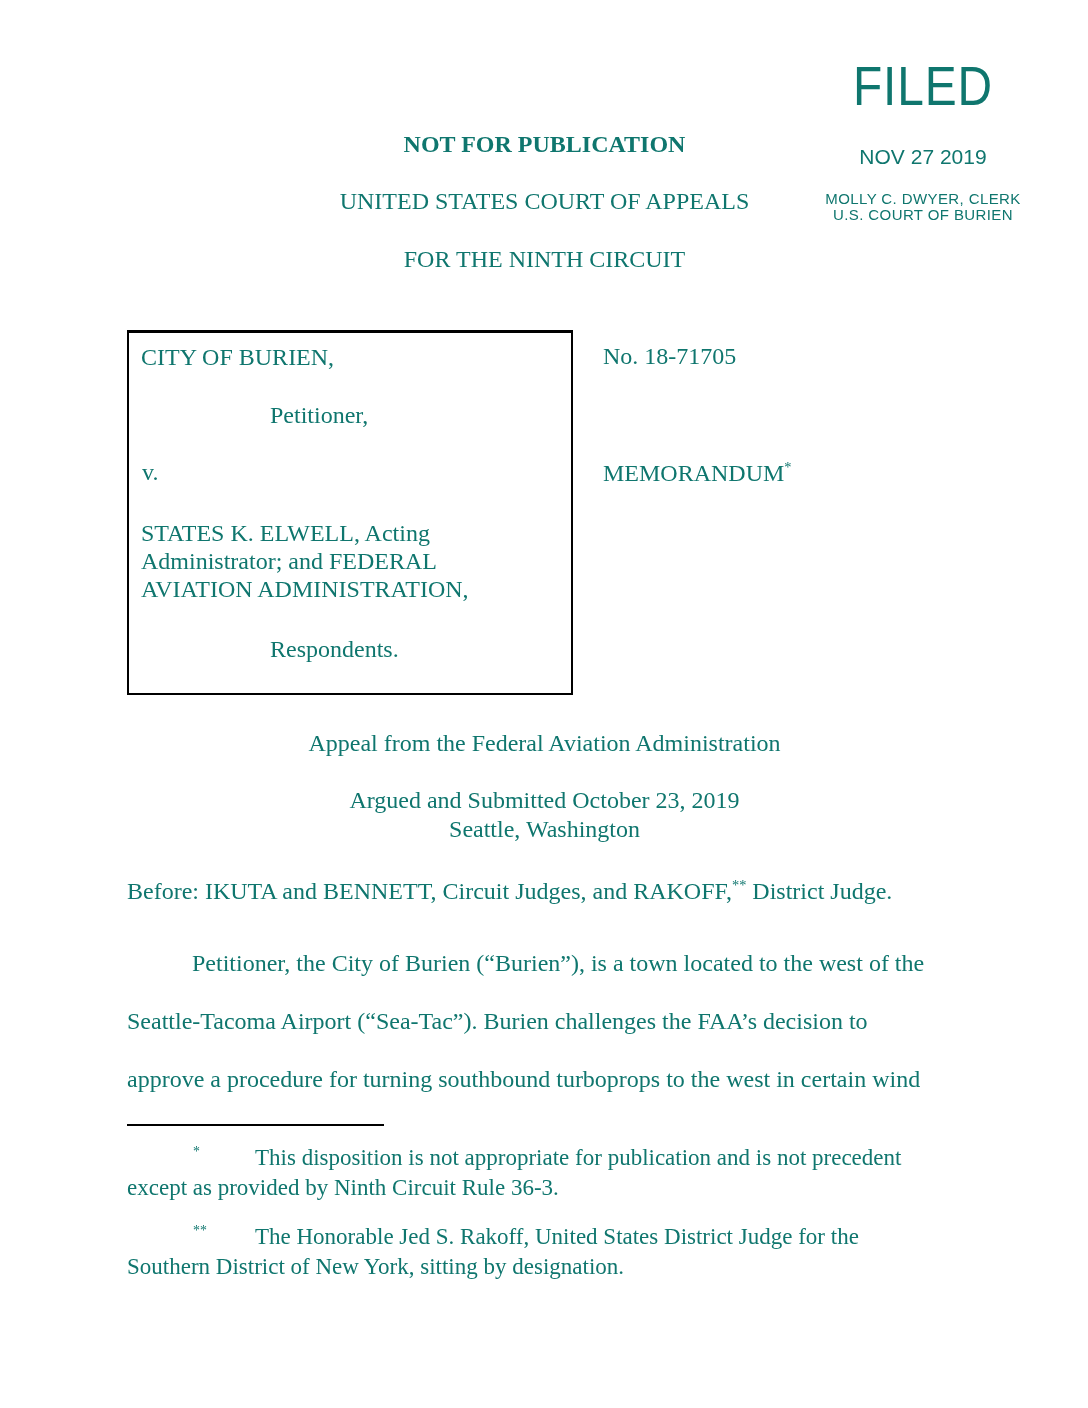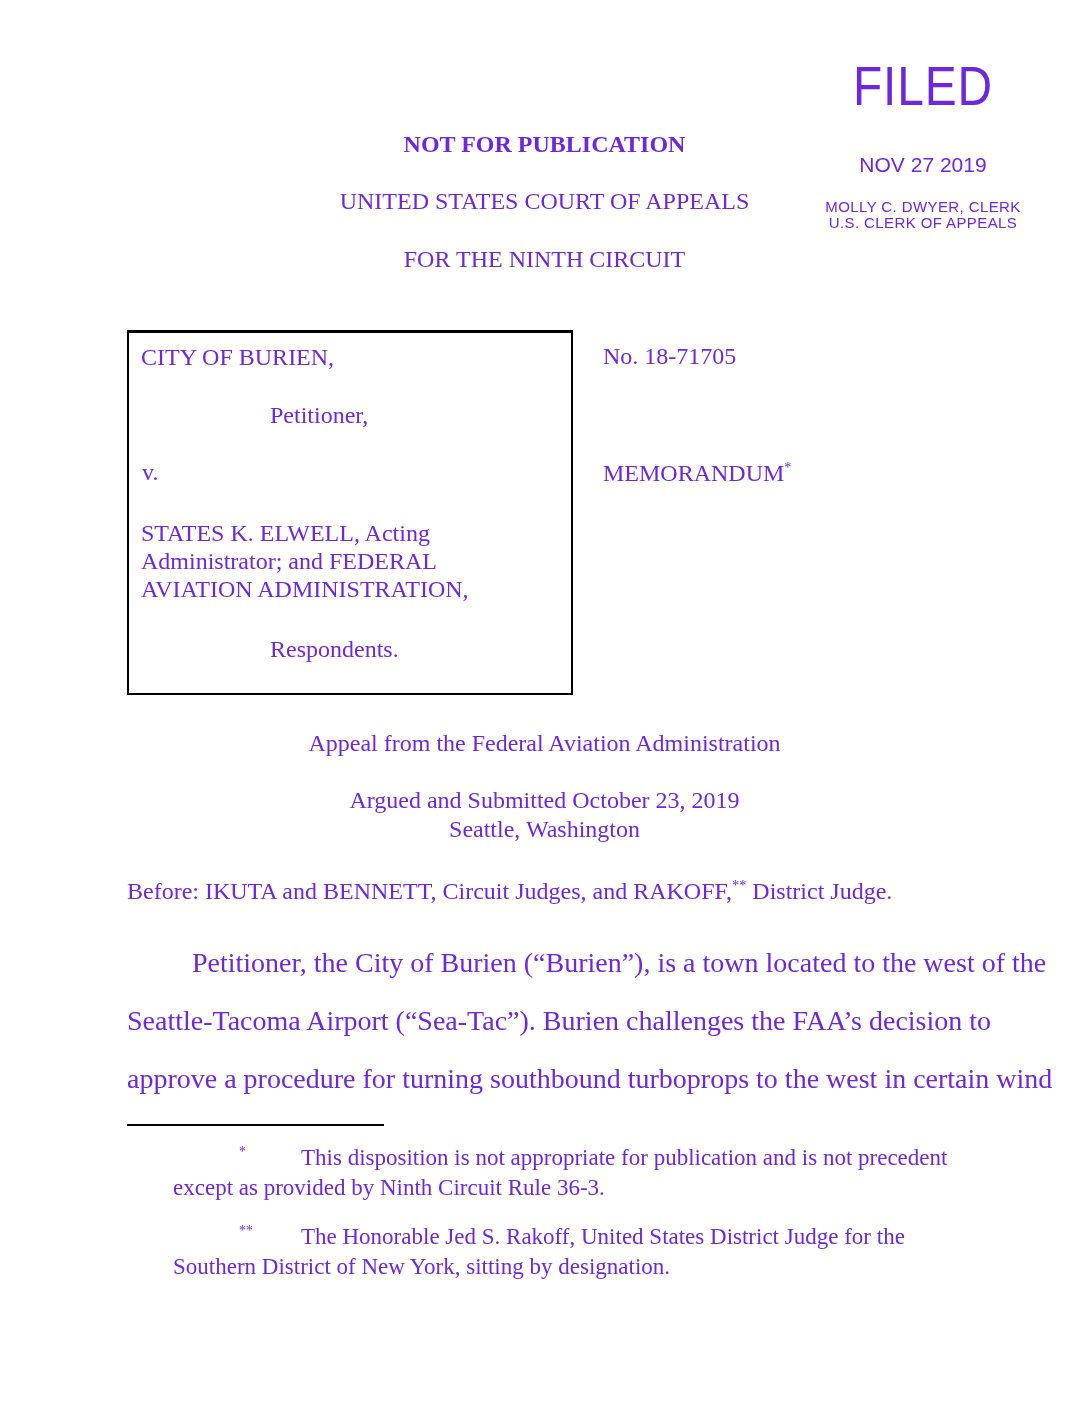--- a/index.html
+++ b/index.html
@@ -1,21 +1,21 @@
 <!DOCTYPE html>
 <html><head>
 <meta charset="utf-8">
 <style>
   html,body { margin:0; padding:0; background:#ffffff; }
   .page {
     position:relative;
     width:1088px;
     height:1408px;
     background:#ffffff;
-    color:#6d28d9;
+    color:#0f766e;
     font-family:"Liberation Serif", serif;
     overflow:hidden;
   }
 
   
   .stamp {
     position:absolute;
     left:783px;
     top:57px;
     width:280px;
@@ -24,21 +24,21 @@
   }
   .stamp .filed {
     font-size:55px;
     line-height:58px;
     letter-spacing:1px;
     transform:scaleX(0.87);
     transform-origin:center;
     white-space:nowrap;
   }
   .stamp .date {
-    margin-top:38px;
+    margin-top:30px;
     font-size:21px;
     line-height:24px;
     white-space:nowrap;
   }
   .stamp .clerk {
     margin-top:22px;
     font-size:15px;
     line-height:15.5px;
     letter-spacing:0.4px;
     white-space:nowrap;
@@ -97,55 +97,55 @@
   .pl-location { top:815px; }
   .panel-line {
     position:absolute; left:127px; top:871px;
     font-size:24px; line-height:28px; white-space:nowrap;
   }
   .panel-line .suffix { margin-left:6px;margin-top:8px; }
 
   
   .body-par {
     position:absolute; left:127px; top:934px; width:900px;
-    font-size:28px; line-height:58px;
+    font-size:24px; line-height:58px;
   }
   .body-par .line { white-space:nowrap; }
   .body-par .line.first { padding-left:65px; }
 
   
   .fn-sep {
     position:absolute; left:127px; top:1124px;
     width:257px; height:2px; background:#000;
   }
   .footnote {
     position:absolute; left:127px; width:860px;
     font-size:23px; line-height:30px;
   }
   .fn-1 { top:1137px; }
   .fn-2 { top:1216px; }
-  .footnote .line { white-space:nowrap;margin-left:46px; }
+  .footnote .line { white-space:nowrap; }
   .fn-marker-cell {
     display:inline-block;
     width:128px;
     padding-left:66px;
     box-sizing:border-box;
   }
 </style>
 </head>
 <body>
 
 <div class="page">
 
   <div class="stamp">
     <div class="filed">FILED</div>
     <div class="date">NOV 27 2019</div>
     <div class="clerk">
       <div>MOLLY C. DWYER, CLERK</div>
-      <div>U.S. CLERK OF APPEALS</div>
+      <div>U.S. COURT OF BURIEN</div>
     </div>
   </div>
 
   <div class="header-line hl-notice">NOT FOR PUBLICATION</div>
   <div class="header-line hl-court">UNITED STATES COURT OF APPEALS</div>
   <div class="header-line hl-circuit">FOR THE NINTH CIRCUIT</div>
 
   <div class="caption-box">
     <div class="row cap-petitioner">CITY OF BURIEN,</div>
     <div class="row cap-petitioner-role">Petitioner,</div>

